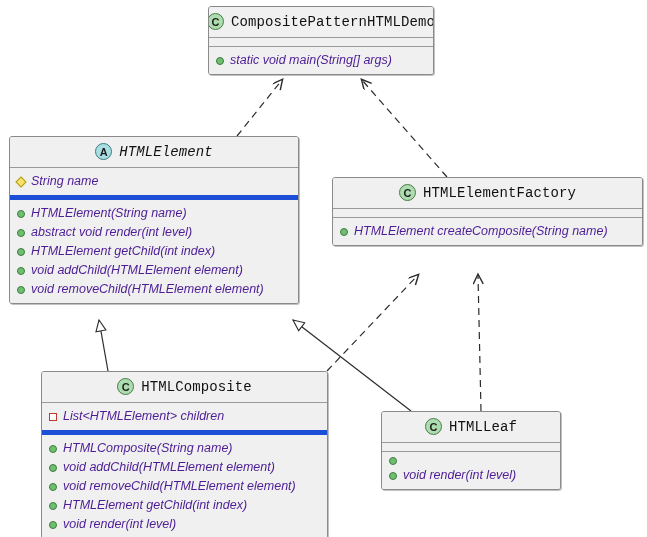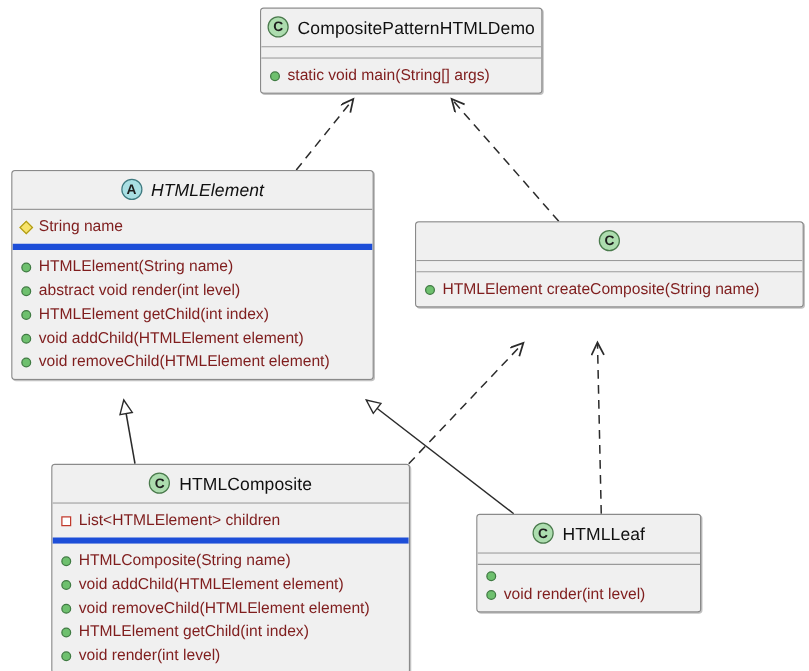--- a/index.html
+++ b/index.html
@@ -44,20 +44,21 @@
     gap: 7px;
     padding: 6px 8px 7px 8px;
     background: #f0f0f0;
     border-bottom: 1px solid #9a9a9a;
   }
   .class-name {
     font-size: 14px;
     color: #101010;
     white-space: nowrap;
     letter-spacing: 0.1px;
+    font-family: Liberation Mono, monospace;
   }
   .class-name.abstract-name {
     font-style: italic;
   }
   .stereotype-icon {
     width: 17px;
     height: 17px;
     border-radius: 50%;
     display: inline-flex;
     align-items: center;
@@ -88,23 +89,24 @@
     height: 8px;
     padding: 0;
     border-bottom: 1px solid #9a9a9a;
   }
   .member {
     display: flex;
     align-items: center;
     gap: 6px;
     padding: 1px 8px 1px 7px;
     font-size: 12.5px;
-    color: #7f1d1d;
+    color: #4c1d95;
     white-space: nowrap;
     line-height: 17px;
+    font-style: italic;
   }
   .vis-marker {
     flex: 0 0 auto;
     width: 9px;
     height: 9px;
     display: inline-block;
     position: relative;
   }
   .vis-marker.vis-public {
     width: 8px;
@@ -216,20 +218,21 @@
       <div class="member">
         <span class="vis-marker vis-public"></span>
         <span class="member-text">void removeChild(HTMLElement element)</span>
       </div>
     </div>
   </div>
 
   <div class="uml-class" style="left:332px; top:177px; width:311px;">
     <div class="class-header">
       <span class="stereotype-icon icon-class">C</span>
+      <span class="class-name">HTMLElementFactory</span>
     </div>
     <div class="compartment empty-attributes"></div>
     <div class="compartment methods">
       <div class="member">
         <span class="vis-marker vis-public"></span>
         <span class="member-text">HTMLElement createComposite(String name)</span>
       </div>
     </div>
   </div>
 

